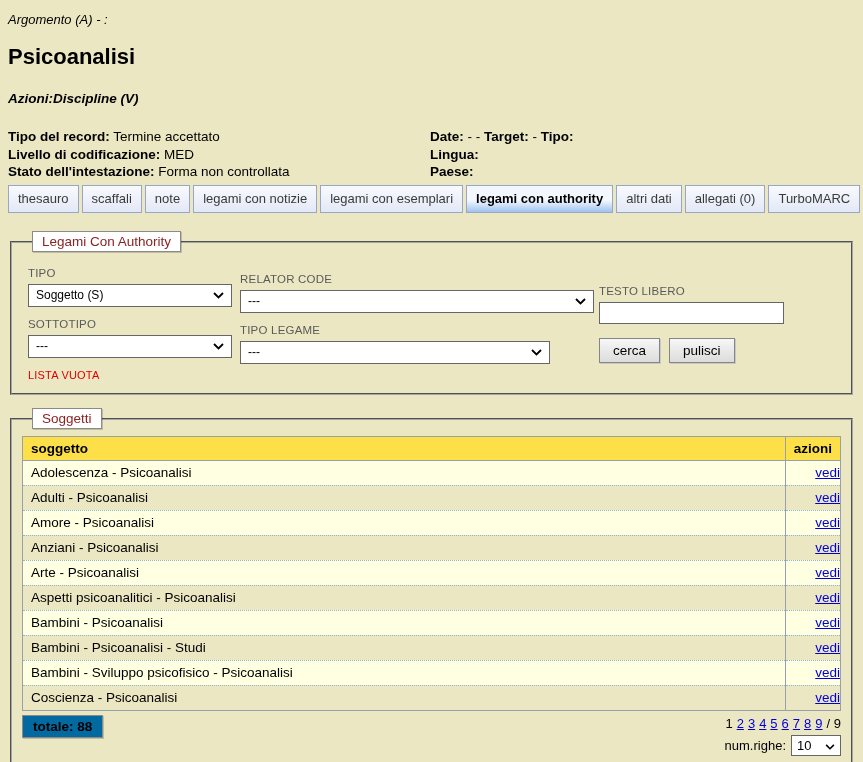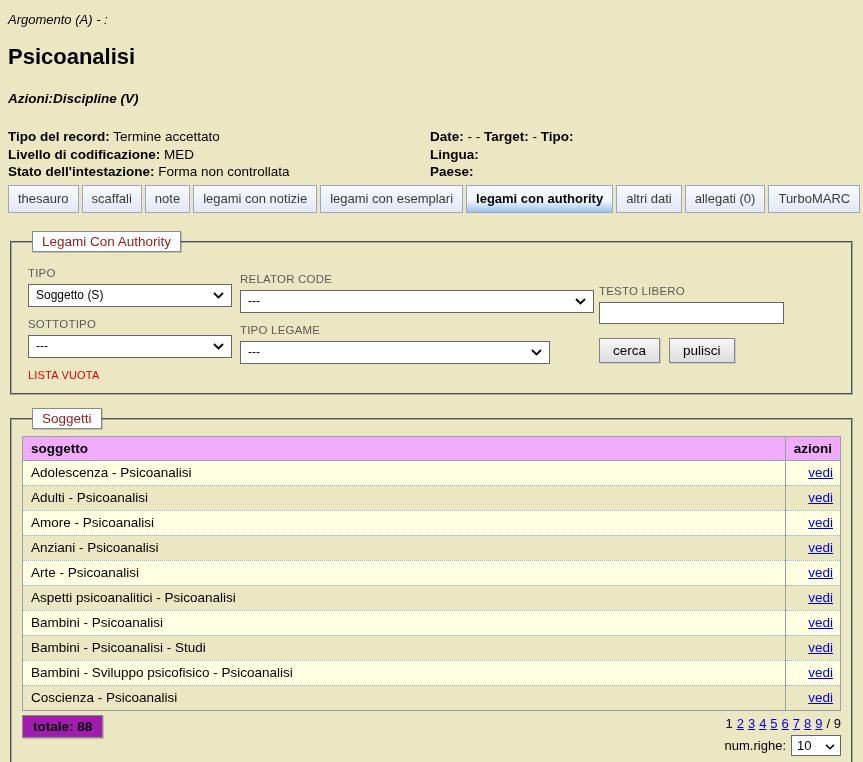--- a/index.html
+++ b/index.html
@@ -75,35 +75,35 @@
     background:linear-gradient(#f7f7f7, #dcdcdc);
     border:1px solid #858585; box-shadow:1px 1px 0 #c8c8c8;
     padding:4px 13px; cursor:pointer;
   }
   .lista-vuota { color:#e00000; font-size:11px; margin-top:4px; letter-spacing:0.2px; }
 
   
   .results-fs { margin-top:23px; padding:16px 10px 8px 10px; }
   .res-table { width:100%; border-collapse:collapse; border:1px solid #98a0a8; background:#ffffe1; }
   .res-table th {
-    background:#f0abfc; text-align:left; font-size:13.5px; font-weight:bold;
+    background:#fde047; text-align:left; font-size:13.5px; font-weight:bold;
     padding:4px 8px; border-bottom:1px solid #98a0a8;
   }
   .res-table th.az { width:48px; text-align:left; border-left:1px solid #98a0a8; }
   .res-table td { font-size:13.5px; padding:4px 8px; height:25px; }
-  .res-table td.az { border-left:1px solid #98a0a8; text-align:right; padding-right:7px; }
+  .res-table td.az { border-left:1px solid #98a0a8; text-align:right; padding-right:0; }
   .res-table tbody tr { border-top:1px dotted #8fb7d4; }
   .res-table tbody tr:first-child { border-top:none; }
   .res-table tbody tr:nth-child(odd) { background:#ffffe1; }
   .res-table tbody tr:nth-child(even) { background:#ece7c3; }
   a.vedi, a.pg { color:#0000dd; text-decoration:underline; cursor:pointer; }
 
   .fs-footer { display:flex; justify-content:space-between; align-items:flex-end; margin-top:4px; }
   .totale-box {
-    background:#a21caf; border:1px solid #8a8a8a; box-shadow:1px 1px 0 rgba(0,0,0,0.18);
+    background:#0369a1; border:1px solid #8a8a8a; box-shadow:1px 1px 0 rgba(0,0,0,0.18);
     padding:3px 10px; font-size:13.5px; font-weight:bold; margin-bottom:18px;
   }
   .pag-col { text-align:right; }
   .pages { font-size:13px; }
   .pages span, .pages a { margin-left:4px; }
   .numrighe { margin-top:4px; font-size:13px; display:flex; align-items:center; justify-content:flex-end; gap:5px;text-align:center; }
   .sel-tiny {
     width:50px; height:21px; background:#fff; border:1px solid #666;
     display:inline-flex; align-items:center; justify-content:space-between;
     padding:0 5px; font-size:13px; cursor:pointer;

